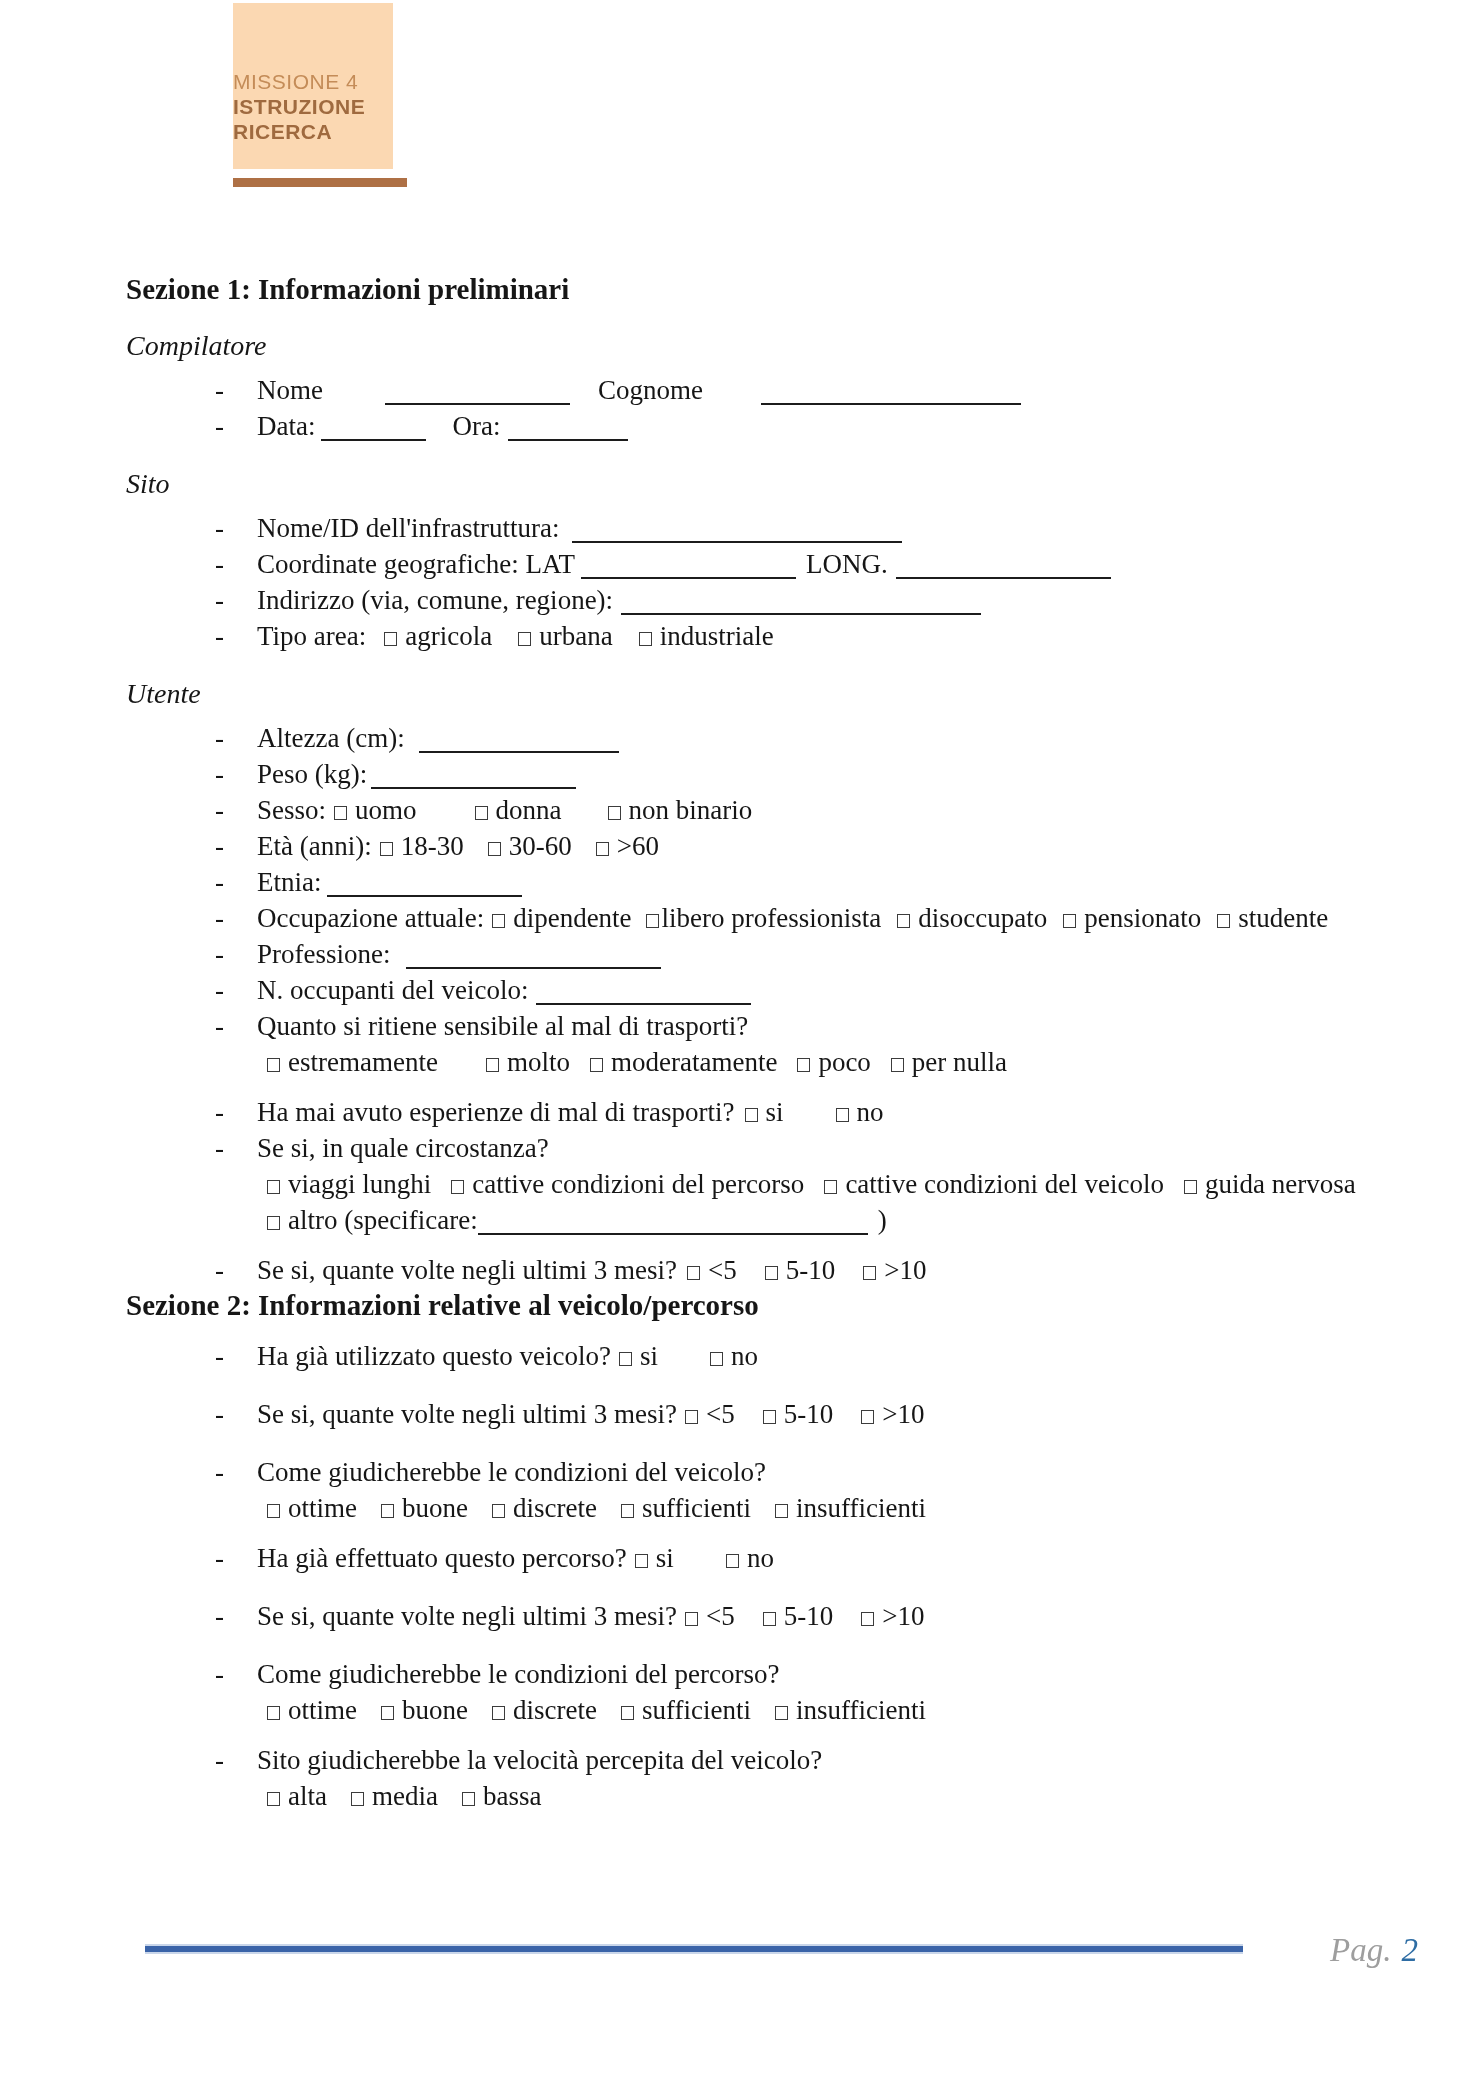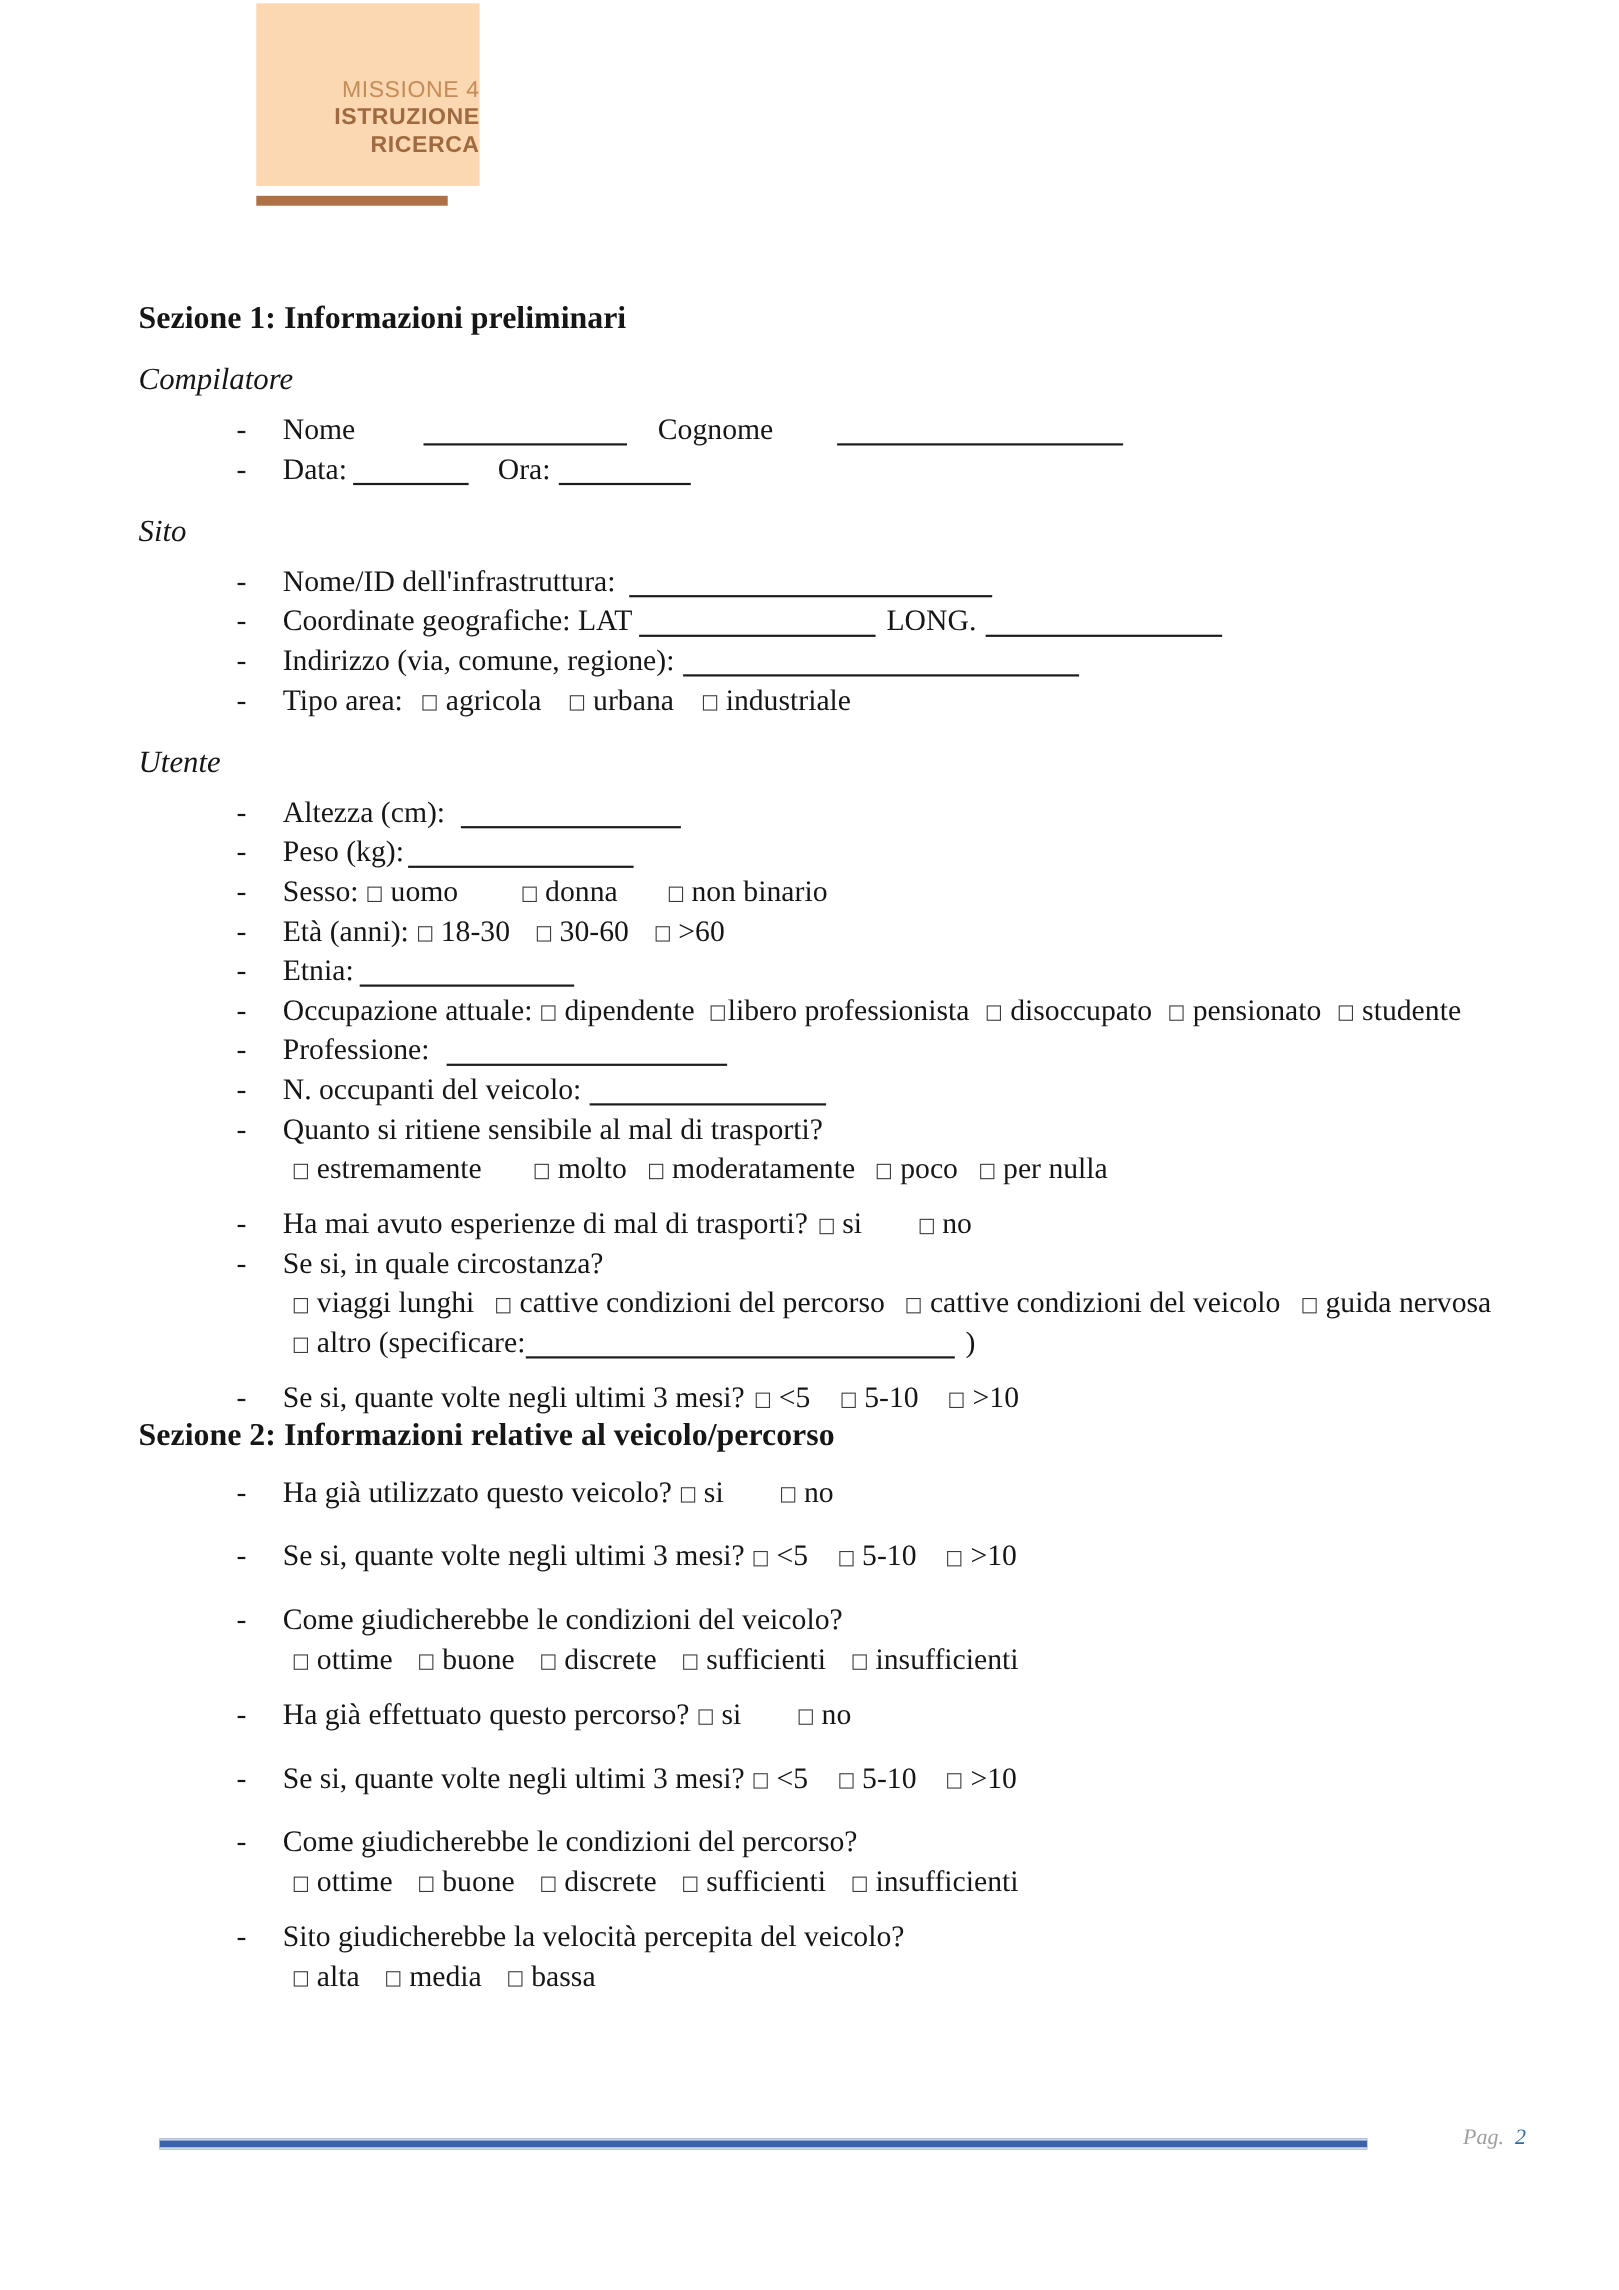--- a/index.html
+++ b/index.html
@@ -2,23 +2,23 @@
 <html><head>
 <meta charset="utf-8">
 <style>
   html,body { margin:0; padding:0; background:#ffffff; }
   .page {
     position:relative; width:1472px; height:2082px; background:#ffffff;
     font-family:"Liberation Serif", serif; color:#161616; overflow:hidden;
   }
   
   .logo-box {
-    position:absolute; left:233px; top:3px; width:203px; height:166px;
+    position:absolute; left:233px; top:3px; width:160px; height:166px;
     background:#fbd8b2; box-sizing:border-box; padding-top:66px;
-    font-family:"Liberation Sans", sans-serif; text-align:right; line-height:25px;
+    font-family:"Liberation Sans", sans-serif; text-align:left; line-height:25px;
   }
   .logo-l1 { font-size:21px; color:#c48c58; letter-spacing:0.5px; }
   .logo-l2, .logo-l3 { font-size:21px; font-weight:bold; color:#9f6a3f; letter-spacing:0.5px; }
   .logo-bar { position:absolute; left:233px; top:178px; width:174px; height:9px; background:#ae7045; }
   
   .content { position:absolute; left:0; top:272px; width:1448px; }
   .section-title { margin:0 0 0 126px; font-size:29px; font-weight:bold; line-height:34px; }
   .section.sec2 { }
   .sec2 .group-items { margin-top:16px; }
   .subtitle { margin:22px 0 0 126px; font-size:28px; font-style:italic; line-height:36px; }
@@ -42,21 +42,21 @@
     border:1.5px solid #3c3c3c; margin-right:8px; vertical-align:-1px;
     background:#fff;
   }
   .box.tight { margin-right:3px; }
   
   .footer-rule {
     position:absolute; left:145px; top:1944px; width:1098px; height:6px;
     background:#3a63a8; border-top:2px solid #c9d6ea; border-bottom:2px solid #c9d6ea;
   }
   .pageno {
-    position:absolute; left:1330px; top:1932px; font-size:20px; font-style:italic;
+    position:absolute; left:1330px; top:1932px; font-size:33px; font-style:italic;
     font-family:"Liberation Serif", serif;
   }
   .pageno .plabel { color:#9e9e9e; }
   .pageno .pnum { color:#2e6da4; margin-left:10px; }
 </style>
 </head>
 <body>
 
 <div class="page">
 

